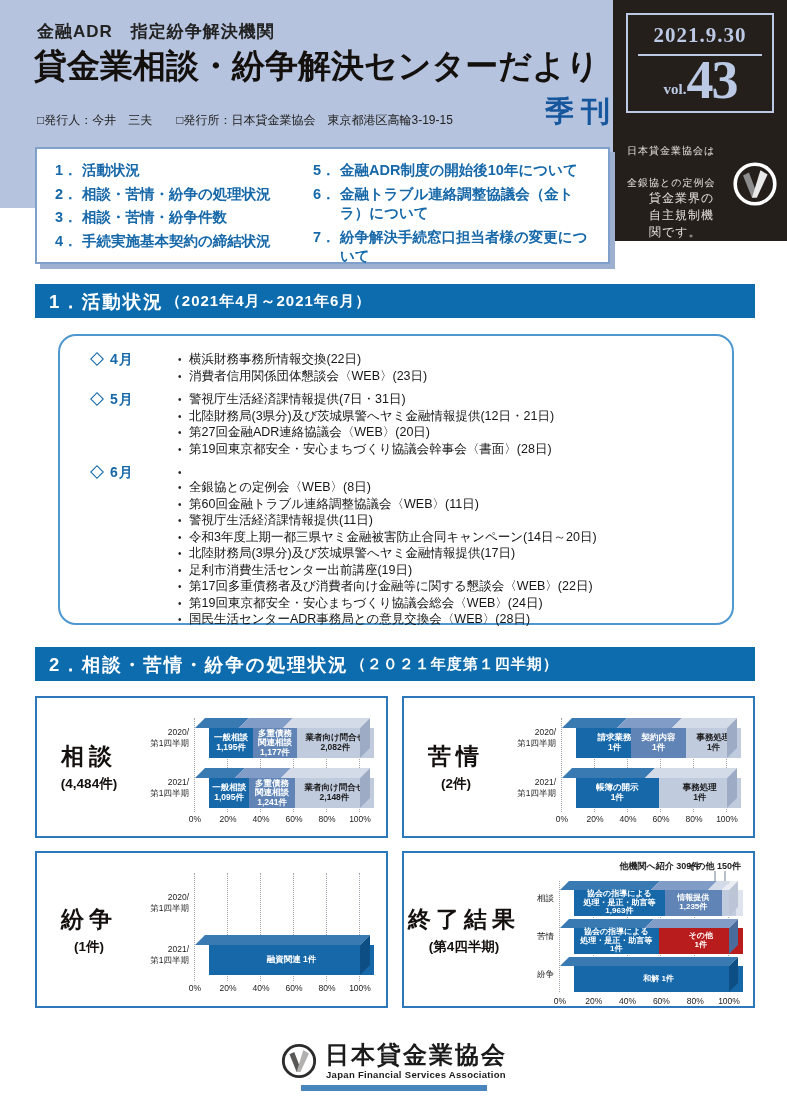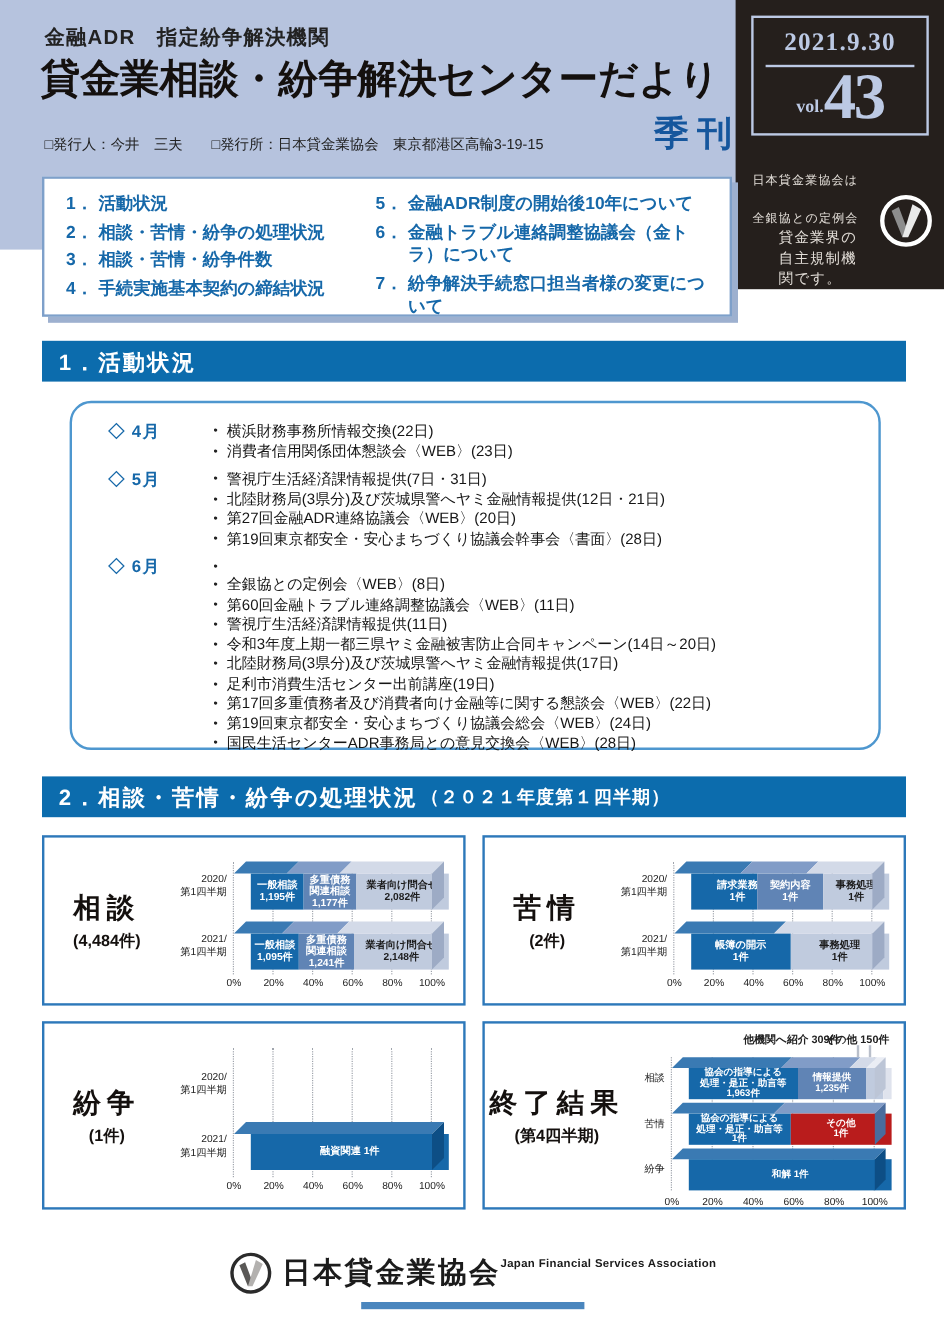--- a/index.html
+++ b/index.html
@@ -78,21 +78,21 @@
   .c-kekka .seg-front { font-size:8px; }
   .face-side { position:absolute; left:100%; transform:skewY(-45deg); transform-origin:0 0; }
   .ann { position:absolute; top:-5px; font-size:9px; font-weight:600; color:#222; white-space:nowrap; z-index:3; }
   .ann-0 { right:17%; }
   .ann-1 { right:-12px; }
   .ann-line { position:absolute; top:6px; height:10px; width:2px; background:#b9bfca; transform:translateX(-1px); z-index:3; }
 
   
   .footer { position:absolute; left:0; top:1042px; width:100%; display:flex; flex-direction:column; align-items:center; }
   .f-row { display:flex; align-items:center; gap:7px; }
-  .f-col { display:flex; flex-direction:row; }
+  .f-col { display:flex; flex-direction:column;align-items:center; }
   .f-jp { font-size:24px; font-weight:900; color:#1b1b1b; letter-spacing:2px; line-height:1.1; }
   .f-en { font-size:9.5px; font-weight:bold; color:#1b1b1b; letter-spacing:0.3px; }
   .f-bar { width:186px; height:6px; background:#4a86be; margin-top:5px; }
 </style>
 </head>
 <body>
 
 <div class="page">
 
   <div class="top-band"></div>
@@ -156,20 +156,21 @@
         </div>
         <div class="toc-item">
           <span class="toc-num">7．</span>
           <span class="toc-text">紛争解決手続窓口担当者様の変更について</span>
         </div>
       </div>
   </nav>
 
   <div class="sec-band sec1">
     <span class="sec-title">1．活動状況</span>
+    <span class="sec-period">（2021年4月～2021年6月）</span>
   </div>
 
   <div class="activity-box" id="activity-list">
       <div class="month-row">
         <div class="month-label">◇ 4月</div>
         <div class="month-items">
           <div class="act-item">
             <span class="bullet">•</span>
             <span class="act-text">横浜財務事務所情報交換(22日)</span>
           </div>

